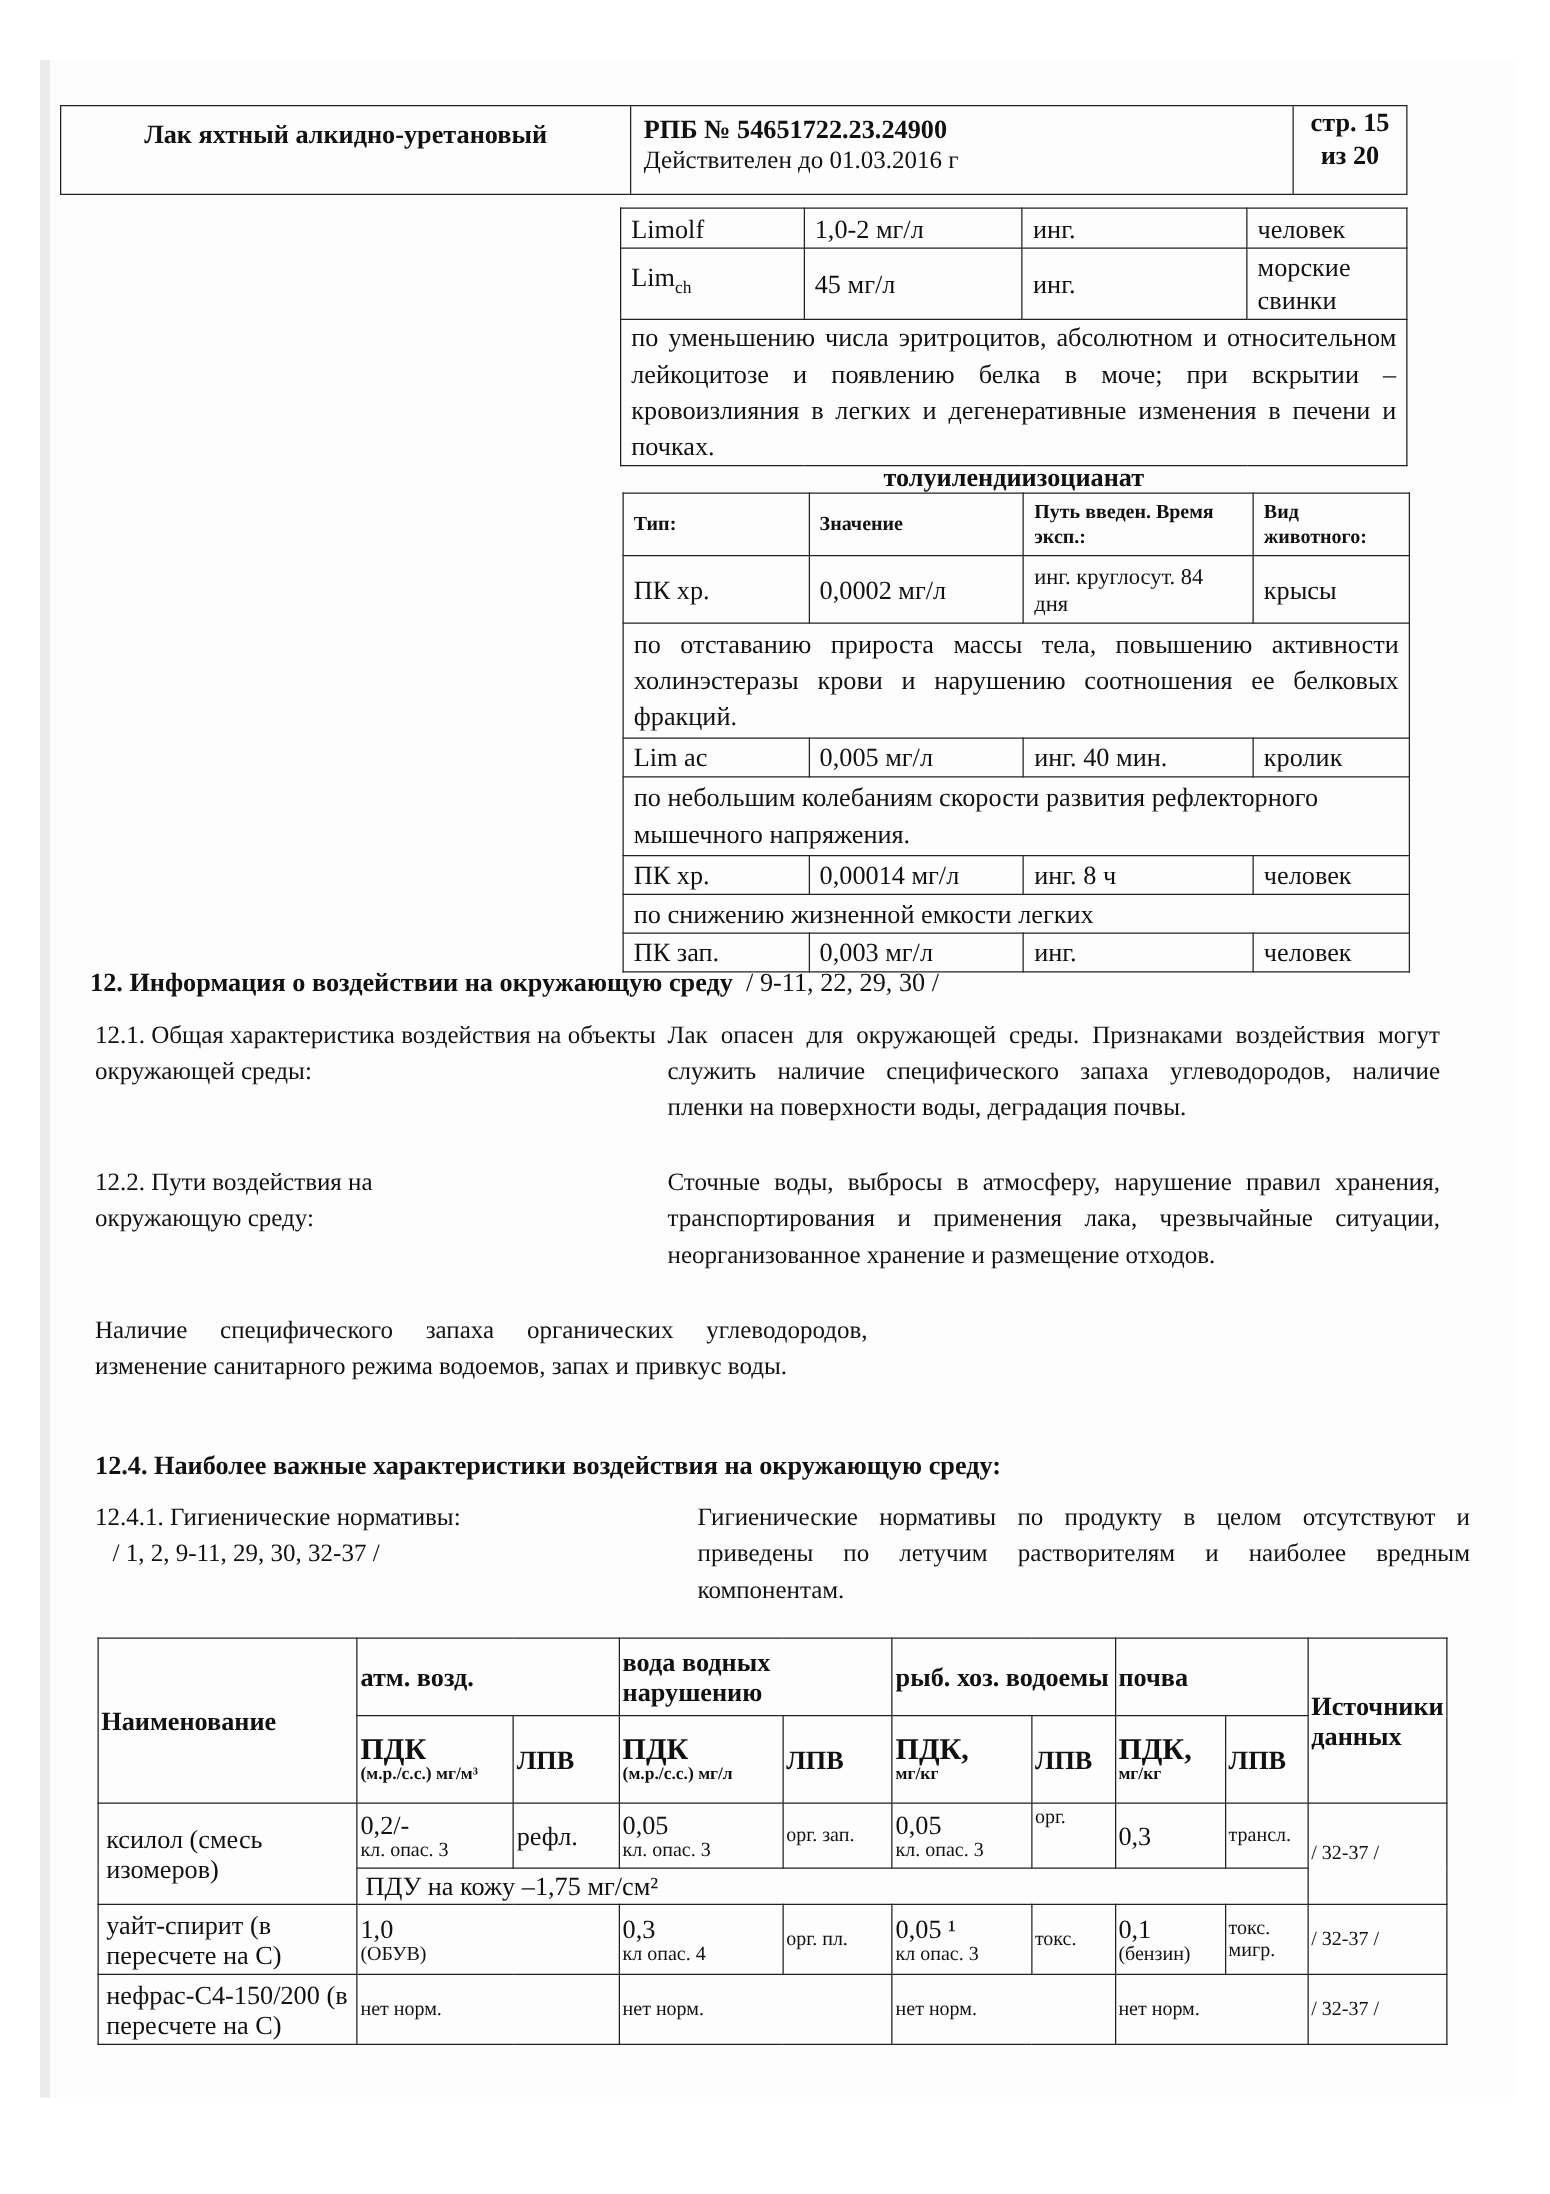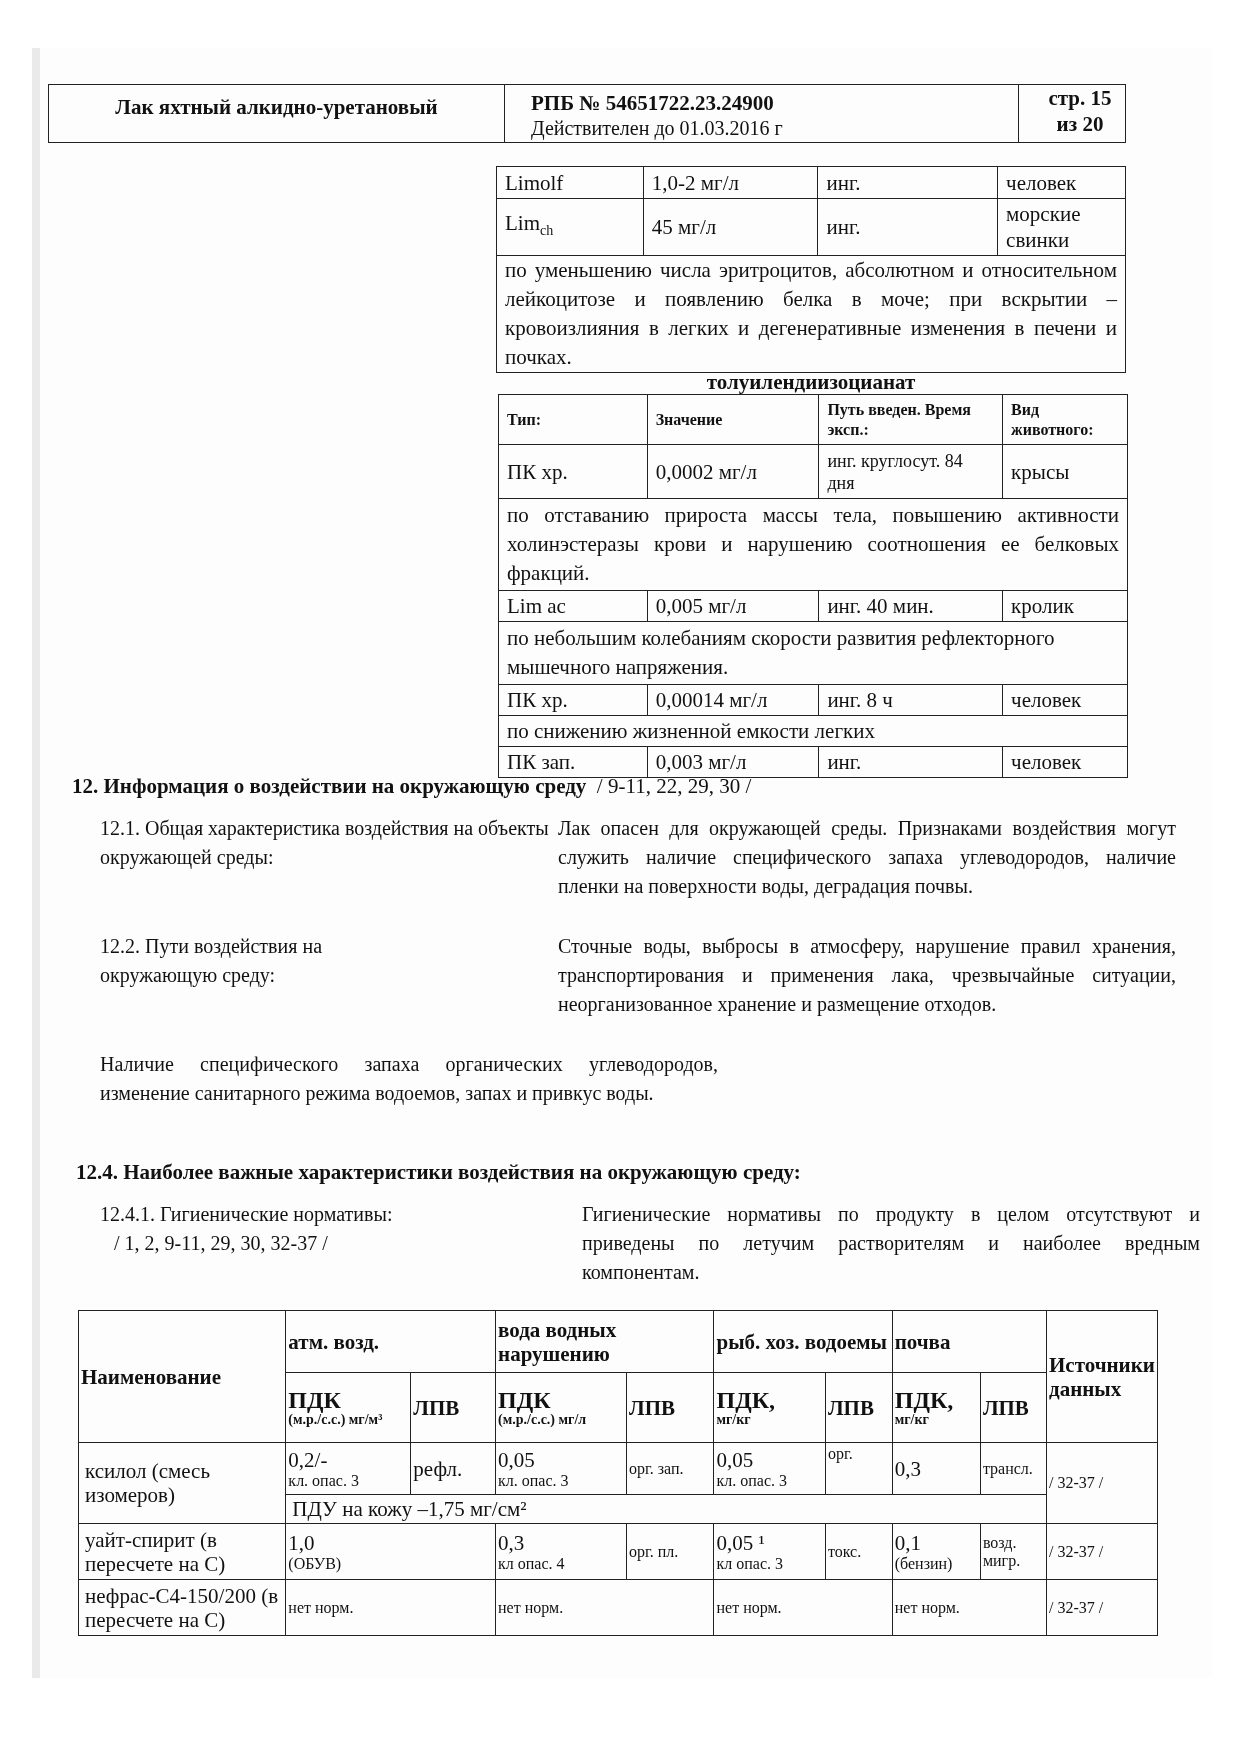--- a/index.html
+++ b/index.html
@@ -4,39 +4,39 @@
 <style>
   * { box-sizing: border-box; margin: 0; padding: 0; }
   html, body { width: 1240px; height: 1755px; background: #ffffff; overflow: hidden; }
   body { position: relative; font-family: "Liberation Serif", serif; color: #111; }
   .page { position: absolute; left: 32px; top: 48px; width: 1180px; height: 1630px; background: #fdfdfd; border-left: 8px solid #eaeaea; }
   .abs { position: absolute; }
   table { border-collapse: collapse; }
   td, th { border: 1.5px solid #222; }
 
   
-  .hdr { left: 48px; top: 84px; width: 1078px; height: 59px; border: 1.5px solid #222; display: flex; gap: 16px; }
+  .hdr { left: 48px; top: 84px; width: 1078px; height: 72px; border: 1.5px solid #222; display: flex; }
   .hdr .c1 { width: 456px; border-right: 1.5px solid #222; text-align: center; padding-top: 10px; }
   .hdr .c2 { flex: 1; border-right: 1.5px solid #222; padding: 6px 0 0 10px; }
   .hdr .c3 { width: 90px; text-align: center; padding-top: 0; font-weight: bold; font-size: 21px; line-height: 26px; }
   .hdr .title { font-weight: bold; font-size: 21px; line-height: 24px; }
   .hdr .sub { font-size: 20px; line-height: 26px; }
 
   
   .tox { font-size: 21px; line-height: 26px; }
   .tox td { padding: 2px 8px; }
   .center { }
   .just { text-align: justify; }
   .small-bold { font-weight: bold; font-size: 16px; line-height: 20px; }
   .subttl { font-weight: bold; font-size: 21px; text-align: center; }
 
   
   .sec-h { font-weight: bold; font-size: 21px; }
   .sec-h .ref { font-weight: normal; }
-  .row2 { font-size: 20px; line-height: 29px; display: flex; margin-left: 24px; }
+  .row2 { font-size: 20px; line-height: 29px; display: flex; }
   .row2 .lbl { width: 458px; }
   .row2 .val { width: 618px; text-align: justify; }
 
   
   .env { font-size: 21px; line-height: 24px; }
   .env td { text-align: left; padding: 2px 2px; vertical-align: middle; }
   .env .hb { font-weight: bold; }
   .env .hsm { font-weight: bold; font-size: 14px; line-height: 15px; }
   .env .sm { font-size: 16px; line-height: 18px; }
   .env .left { text-align: left; padding-left: 6px; }
@@ -248,21 +248,21 @@
     <td class="sm">орг. пл.</td>
     <td>
           <div>0,05 ¹</div>
           <div class="sm">кл опас. 3</div>
         </td>
     <td class="sm">токс.</td>
     <td>
           <div>0,1</div>
           <div class="sm">(бензин)</div>
         </td>
-    <td class="sm">возд. мигр.</td>
+    <td class="sm">токс. мигр.</td>
     <td class="sm">/ 32-37 /</td>
   </tr>
 
   <tr style="height:56px">
     <td class="left">нефрас-С4-150/200 (в пересчете на С)</td>
     <td colspan="2" class="sm">нет норм.</td>
     <td colspan="2" class="sm">нет норм.</td>
     <td colspan="2" class="sm">нет норм.</td>
     <td colspan="2" class="sm">нет норм.</td>
     <td class="sm">/ 32-37 /</td>

